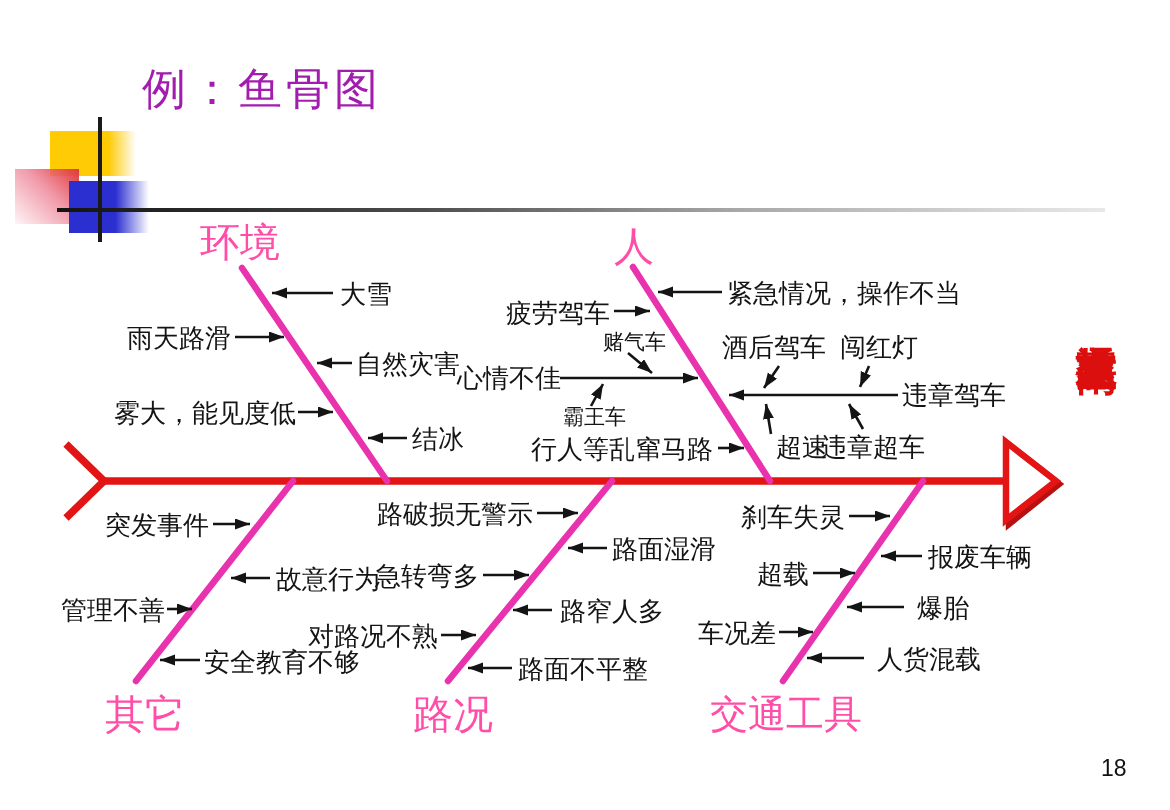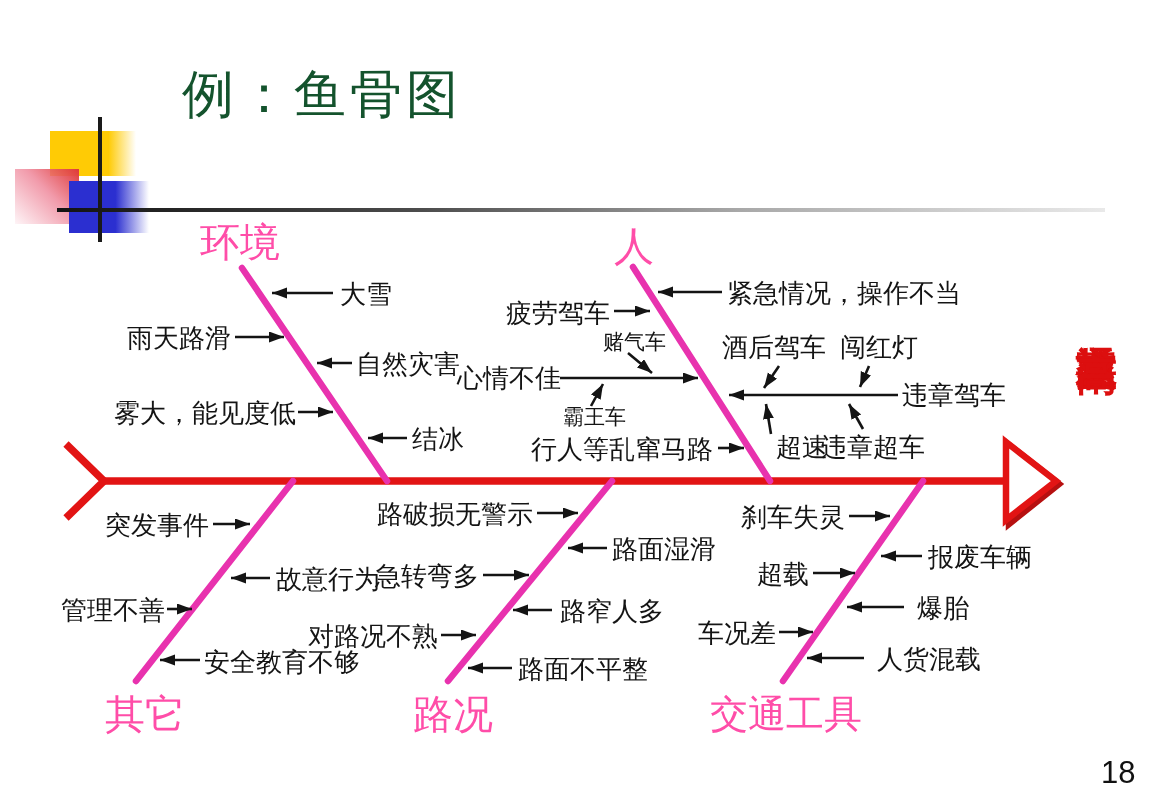--- a/index.html
+++ b/index.html
@@ -1,20 +1,20 @@
 <!DOCTYPE html>
 <html><head>
 <meta charset="utf-8">
 <style>
   html,body{margin:0;padding:0;background:#fff;}
   .slide{position:relative;width:1170px;height:810px;background:#ffffff;overflow:hidden;
          font-family:"Liberation Serif","DejaVu Serif",serif;}
   
-  .title{position:absolute;left:142px;top:60px;font-size:52px;letter-spacing:4px;
-         color:#14532d;white-space:nowrap;margin-left:40px;}
+  .title{position:absolute;left:142px;top:60px;font-size:44px;letter-spacing:4px;
+         color:#a21caf;white-space:nowrap;}
   .sq-yellow{position:absolute;left:50px;top:131px;width:86px;height:45px;
       background:linear-gradient(90deg,#FFCB05 0%,#FFCB05 68%,rgba(255,203,5,0) 100%);}
   .sq-pink{position:absolute;left:15px;top:169px;width:64px;height:55px;
       background:linear-gradient(225deg,#DF3A3A 0%,rgba(238,130,150,.80) 45%,rgba(252,225,232,.35) 100%);}
   .sq-blue{position:absolute;left:69px;top:181px;width:80px;height:52px;
       background:linear-gradient(90deg,#2B2FD0 0%,#2B2FD0 58%,rgba(43,47,208,0) 100%);}
   .vline{position:absolute;left:98px;top:117px;width:4px;height:125px;background:#1a1a1a;}
   .hline{position:absolute;left:57px;top:208px;width:1048px;height:4px;
       background:linear-gradient(90deg,#121212 0%,#4d4d4d 35%,#a8a8a8 65%,#e9e9e9 100%);}
   
@@ -24,21 +24,21 @@
   .arrow{stroke:#141414;stroke-width:2.6;fill:none;}
   .cause-text{font-family:"Liberation Serif","DejaVu Serif",serif;font-size:26px;fill:#141414;}
   .subcause-text{font-size:21px;}
   .cat-text{font-family:"Liberation Serif","DejaVu Serif",serif;font-size:40px;fill:#FF4DA8;}
   .cat-text.small{font-size:38px;}
   
   .effect{position:absolute;left:1066px;top:312px;width:52px;
       writing-mode:vertical-rl;text-orientation:upright;line-height:1.04;
       font-size:41px;font-weight:bold;color:#DC0F0F;letter-spacing:1px;}
   .pageno{position:absolute;left:1101px;top:755px;font-family:"Liberation Sans",sans-serif;
-      font-size:31px;color:#111;}
+      font-size:23px;color:#111;}
 </style>
 </head>
 <body>
 
 <div class="slide">
 
   <div class="sq-yellow"></div>
   <div class="sq-pink"></div>
   <div class="sq-blue"></div>
   <div class="vline"></div>

